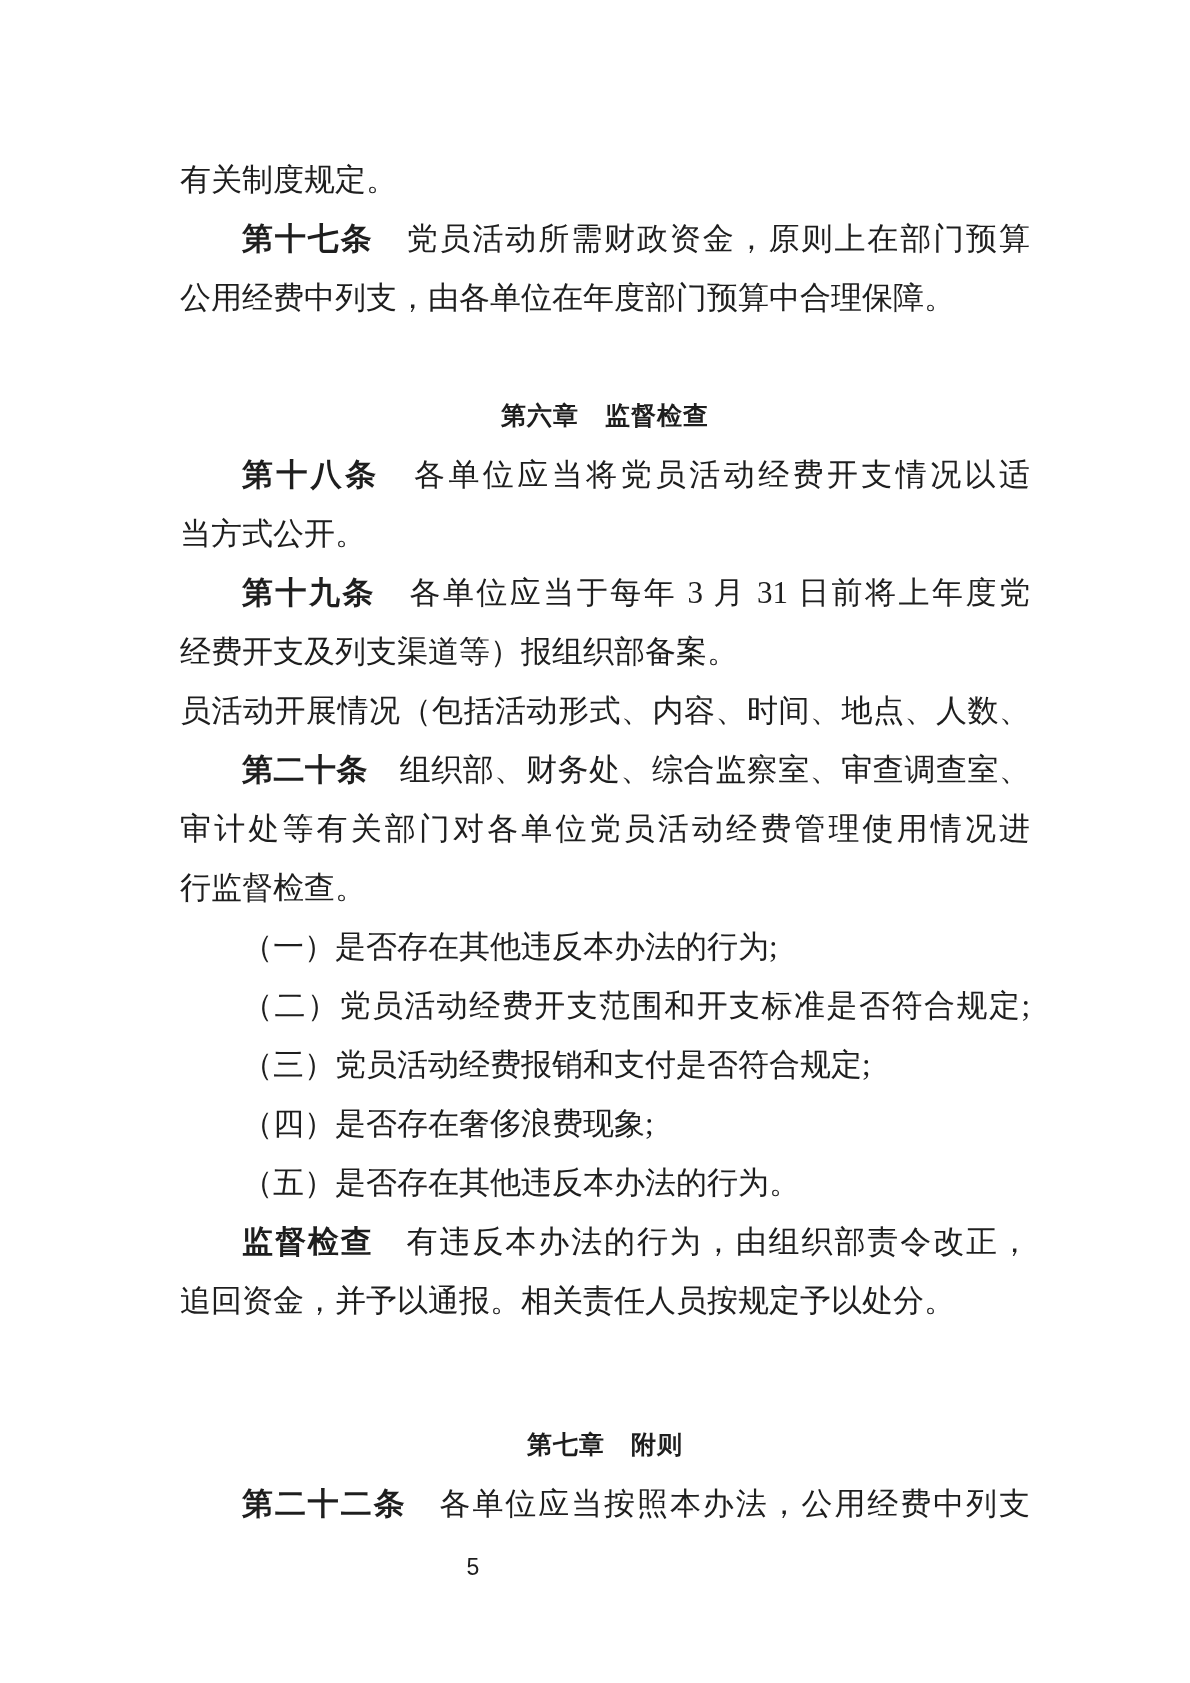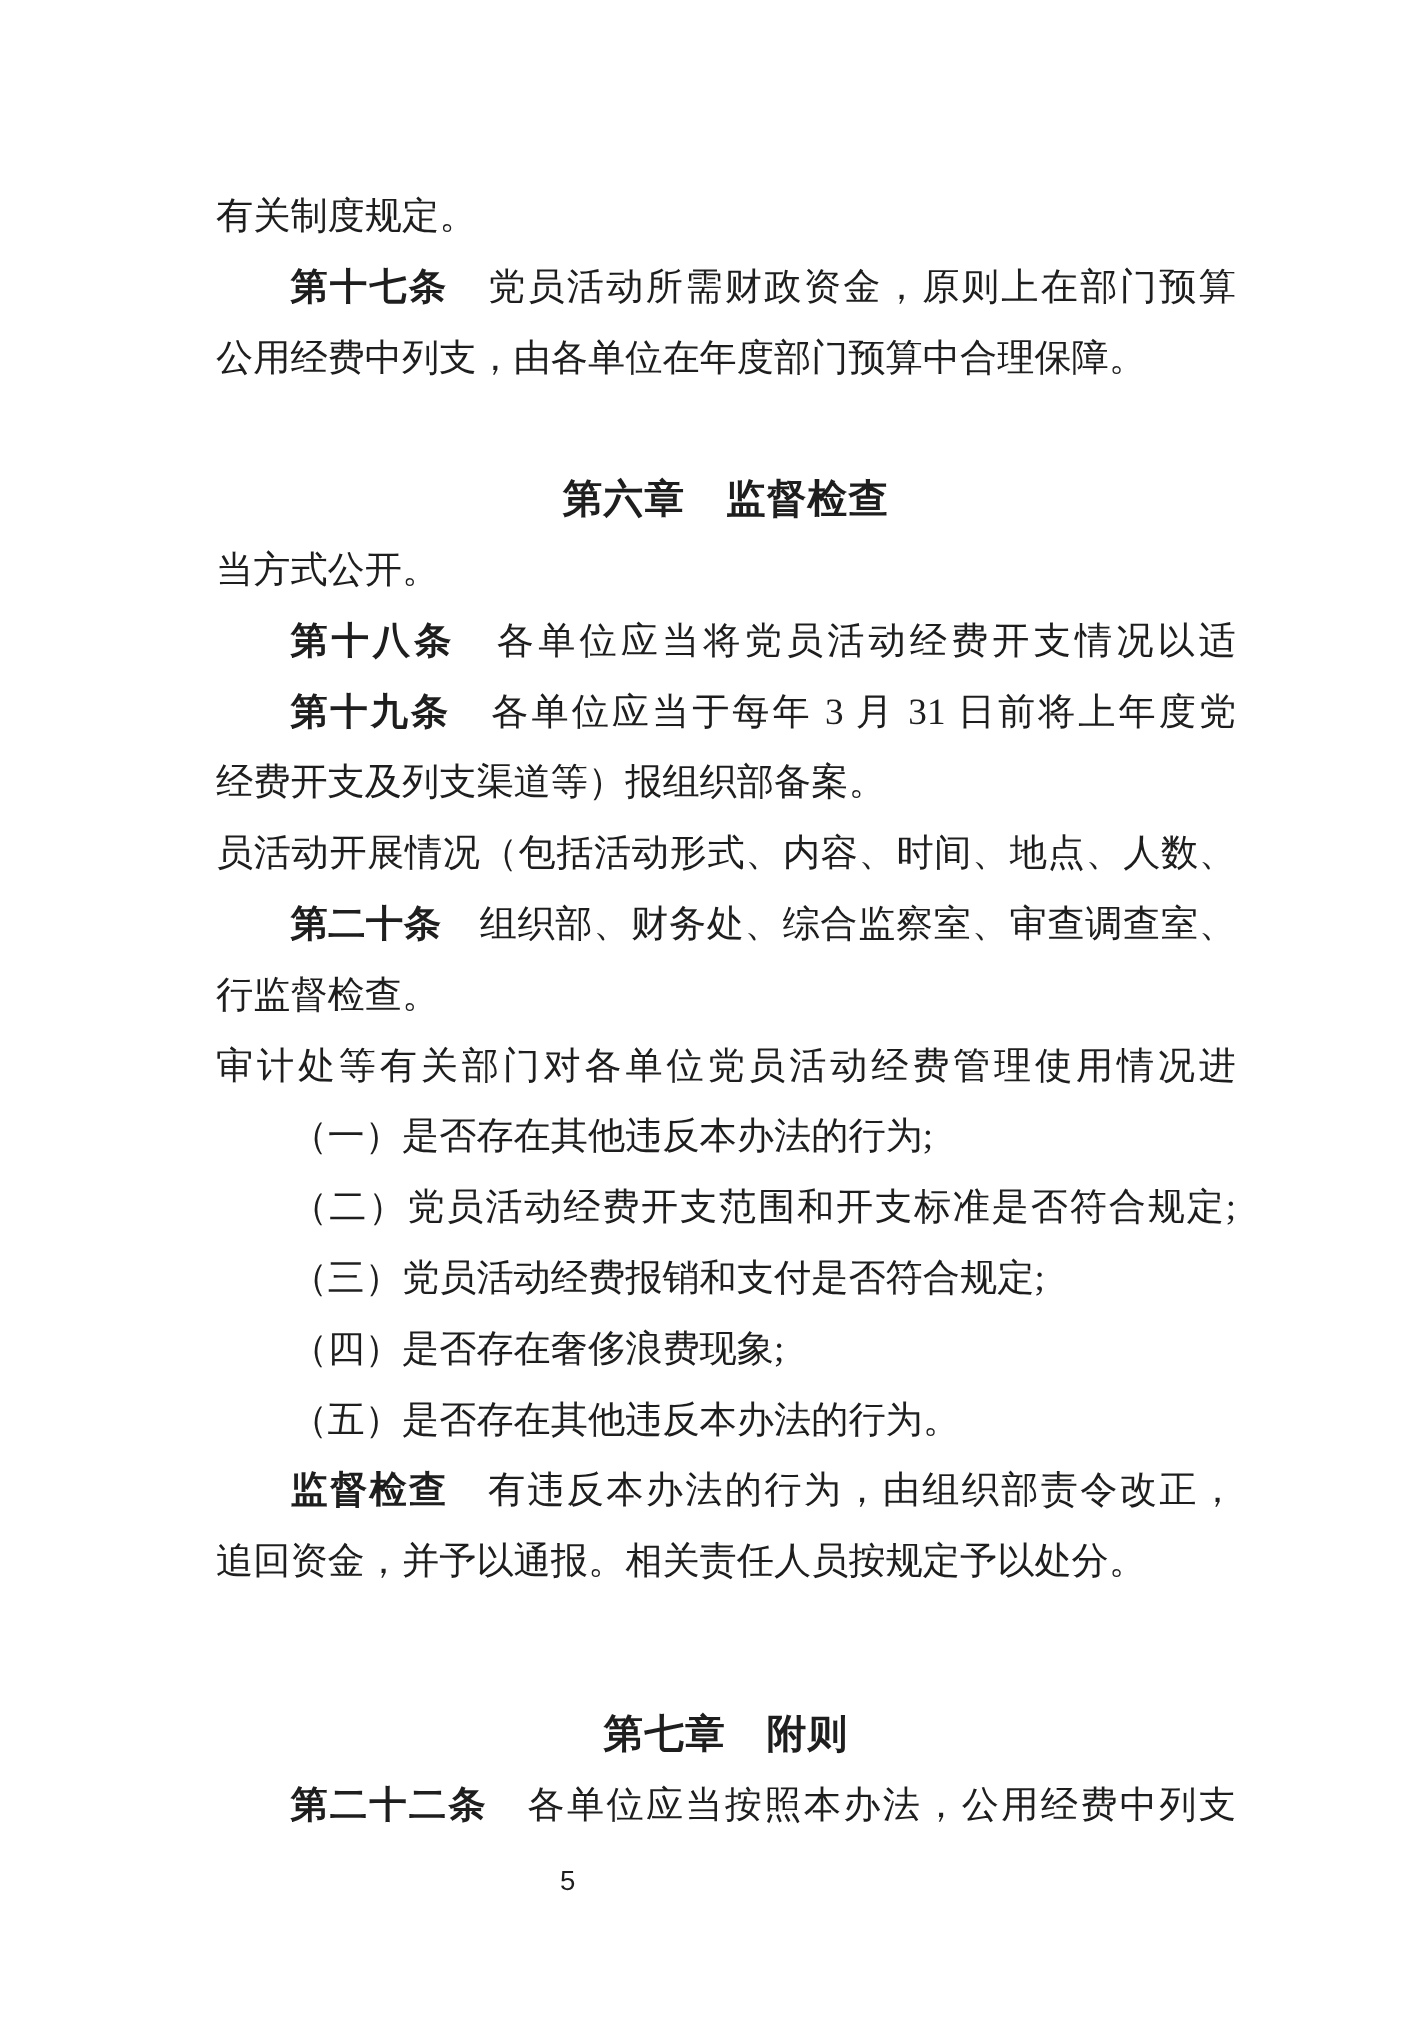--- a/index.html
+++ b/index.html
@@ -42,21 +42,21 @@
   }
   .line.blank {
     height: 59px;
   }
   .line.blank-large {
     height: 85px;
   }
   .line.heading {
     font-family: "Liberation Sans", "DejaVu Sans", sans-serif;
     font-weight: bold;
-    font-size: 33px;
+    font-size: 25px;
     text-align: center;
     text-align-last: center;
     text-indent: 0;
     letter-spacing: 1px;
   }
   .bold {
     font-weight: bold;
   }
   .pagenum {
     position: absolute;
@@ -73,28 +73,28 @@
 </head>
 <body>
 
 <div class="page">
   <main class="content">
       <div class="line body"><span>有关制度规定。</span></div>
       <div class="line body indent justify"><span class="bold">第十七条</span><span>　党员活动所需财政资金，原则上在部门预算</span></div>
       <div class="line body"><span>公用经费中列支，由各单位在年度部门预算中合理保障。</span></div>
       <div class="line blank"></div>
       <div class="line heading"><span class="bold">第六章　监督检查</span></div>
+      <div class="line body indent justify"><span class="bold">第十八条</span><span>　各单位应当将党员活动经费开支情况以适</span></div>
       <div class="line body"><span>当方式公开。</span></div>
-      <div class="line body indent justify"><span class="bold">第十八条</span><span>　各单位应当将党员活动经费开支情况以适</span></div>
       <div class="line body indent justify"><span class="bold">第十九条</span><span>　各单位应当于每年 3 月 31 日前将上年度党</span></div>
       <div class="line body"><span>经费开支及列支渠道等）报组织部备案。</span></div>
       <div class="line body justify"><span>员活动开展情况（包括活动形式、内容、时间、地点、人数、</span></div>
       <div class="line body indent justify"><span class="bold">第二十条</span><span>　组织部、财务处、综合监察室、审查调查室、</span></div>
+      <div class="line body justify"><span>审计处等有关部门对各单位党员活动经费管理使用情况进</span></div>
       <div class="line body"><span>行监督检查。</span></div>
-      <div class="line body justify"><span>审计处等有关部门对各单位党员活动经费管理使用情况进</span></div>
       <div class="line body indent"><span>（一）是否存在其他违反本办法的行为;</span></div>
       <div class="line body indent justify"><span>（二）党员活动经费开支范围和开支标准是否符合规定;</span></div>
       <div class="line body indent"><span>（三）党员活动经费报销和支付是否符合规定;</span></div>
       <div class="line body indent"><span>（四）是否存在奢侈浪费现象;</span></div>
       <div class="line body indent"><span>（五）是否存在其他违反本办法的行为。</span></div>
       <div class="line body indent justify"><span class="bold">监督检查</span><span>　有违反本办法的行为，由组织部责令改正，</span></div>
       <div class="line body"><span>追回资金，并予以通报。相关责任人员按规定予以处分。</span></div>
       <div class="line blank-large"></div>
       <div class="line heading"><span class="bold">第七章　附则</span></div>
       <div class="line body indent justify"><span class="bold">第二十二条</span><span>　各单位应当按照本办法，公用经费中列支</span></div>

